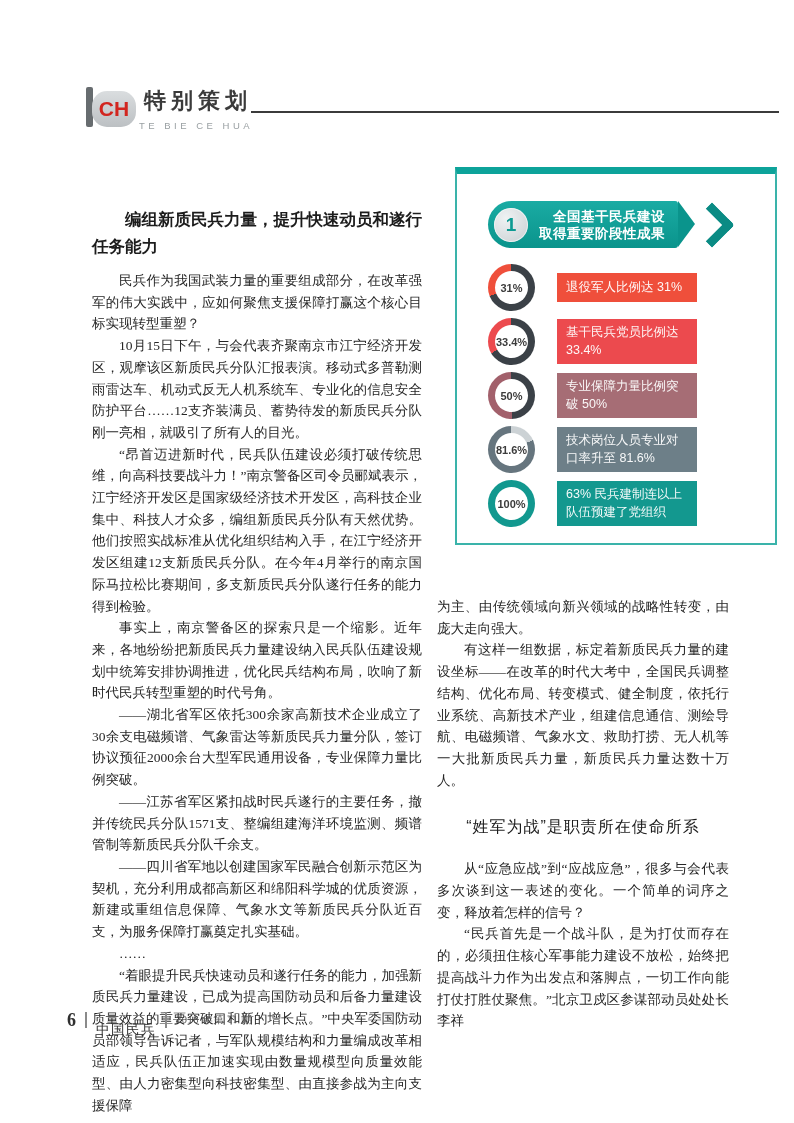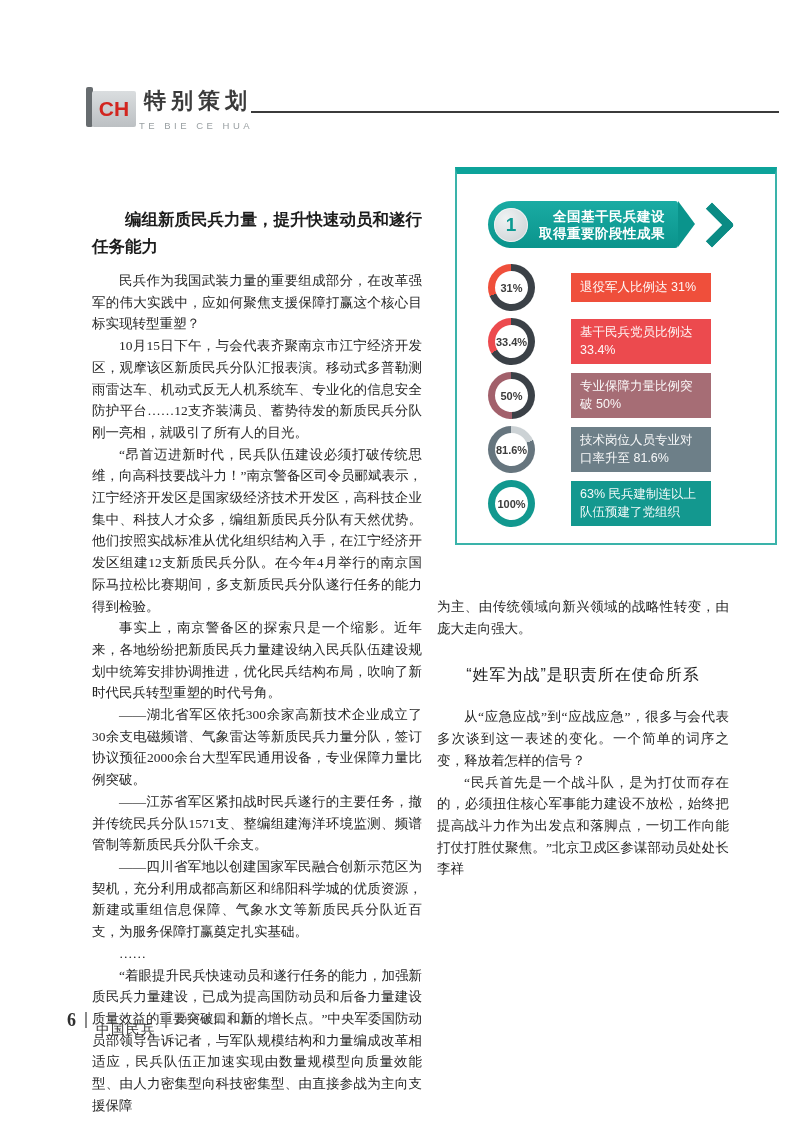--- a/index.html
+++ b/index.html
@@ -9,21 +9,21 @@
     font-family:"Liberation Serif","DejaVu Serif",serif;
     color:#262626;
     position:relative;
     overflow:hidden;
   }
 
   
   .header-logo { position:absolute; left:86px; top:87px; width:54px; height:44px; }
   .logo-bar { position:absolute; left:0; top:0; width:7px; height:40px; background:#676c6f; border-radius:2px; }
   .logo-box { position:absolute; left:6px; top:4px; width:44px; height:36px;
-    background:linear-gradient(180deg,#dadddf,#bcc0c3); border-radius:2px;
+    background:linear-gradient(180deg,#dadddf,#bcc0c3); border-radius:15px;
     display:flex; align-items:center; justify-content:center; }
   .logo-text { font-family:"Liberation Sans","DejaVu Sans",sans-serif; font-weight:bold;
     font-size:21px; color:#d2251f; }
   .header-title { position:absolute; left:144px; top:86px; font-family:"Liberation Sans","DejaVu Sans",sans-serif;
     font-size:22px; font-weight:bold; color:#3a3a3a; letter-spacing:5px; }
   .header-subtitle { position:absolute; left:139px; top:120px; font-family:"Liberation Sans","DejaVu Sans",sans-serif;
     font-size:9.5px; color:#9aa0a3; letter-spacing:3.5px; }
   .header-rule { position:absolute; left:251px; top:111px; width:528px; height:2px; background:#3b3b3b; }
 
   
@@ -68,21 +68,21 @@
   .banner-chev { position:absolute; right:-50px; top:8px; width:23px; height:23px;
     border-top:9px solid #0a8b84; border-right:9px solid #0a8b84;
     transform:rotate(45deg); border-top-right-radius:4px; }
 
   .stats { position:absolute; left:31px; top:90px; }
   .stat-row { display:flex; align-items:center; height:47px; margin-bottom:7px; }
   .donut { width:47px; height:47px; border-radius:50%; position:relative; flex:none; }
   .donut::after { content:""; position:absolute; inset:7px; background:#fff; border-radius:50%; }
   .donut-pct { position:absolute; inset:0; z-index:1; display:flex; align-items:center; justify-content:center;
     font-family:"Liberation Sans","DejaVu Sans",sans-serif; font-weight:bold; font-size:11px; color:#3c3c3c; }
-  .stat-label { margin-left:36px; width:140px; box-sizing:border-box; padding:5px 9px;
+  .stat-label { margin-left:22px; width:140px; box-sizing:border-box; padding:5px 9px;
     color:rgba(255,255,255,.95); font-family:"Liberation Sans","DejaVu Sans",sans-serif;
     font-size:12.5px; line-height:17.5px; align-self:center; }
   .stat-row.single .stat-label { padding:6px 9px; }
 
   
   .footer { position:absolute; left:67px; top:1001px; display:flex; align-items:center; }
   .footer-page { font-size:18px; font-weight:bold; color:#2f2f2f; }
   .footer-sep { width:2px; height:16px; background:#8a8a8a; margin:0 9px; }
   .footer-mag { font-size:13.5px; color:#2f2f2f; letter-spacing:1.5px;margin-top:20px; }
   .footer-issue { font-size:10.5px; color:#555; letter-spacing:.5px; }
@@ -153,20 +153,21 @@
       <div class="donut" style="background: conic-gradient(rgb(18, 152, 143) 0deg, rgb(18, 152, 143) 0%, rgb(18, 152, 143) 0%, rgb(18, 152, 143) 100%);">
         <span class="donut-pct">100%</span>
       </div>
       <div class="stat-label" style="background: rgb(19, 152, 143);">63% 民兵建制连以上队伍预建了党组织</div>
     </div>
   </div>
 </div>
 
 <div class="col-right">
   <p class="body-p noindent">为主、由传统领域向新兴领域的战略性转变，由庞大走向强大。</p>
+  <p class="body-p">有这样一组数据，标定着新质民兵力量的建设坐标——在改革的时代大考中，全国民兵调整结构、优化布局、转变模式、健全制度，依托行业系统、高新技术产业，组建信息通信、测绘导航、电磁频谱、气象水文、救助打捞、无人机等一大批新质民兵力量，新质民兵力量达数十万人。</p>
   <div class="section-heading">“姓军为战”是职责所在使命所系</div>
   <p class="body-p">从“应急应战”到“应战应急”，很多与会代表多次谈到这一表述的变化。一个简单的词序之变，释放着怎样的信号？</p>
   <p class="body-p">“民兵首先是一个战斗队，是为打仗而存在的，必须扭住核心军事能力建设不放松，始终把提高战斗力作为出发点和落脚点，一切工作向能打仗打胜仗聚焦。”北京卫戍区参谋部动员处处长李祥</p>
 </div>
 
 <div class="footer">
   <span class="footer-page">6</span>
   <span class="footer-sep"></span>
   <span class="footer-mag">中国民兵</span>
   <span class="footer-sep"></span>

